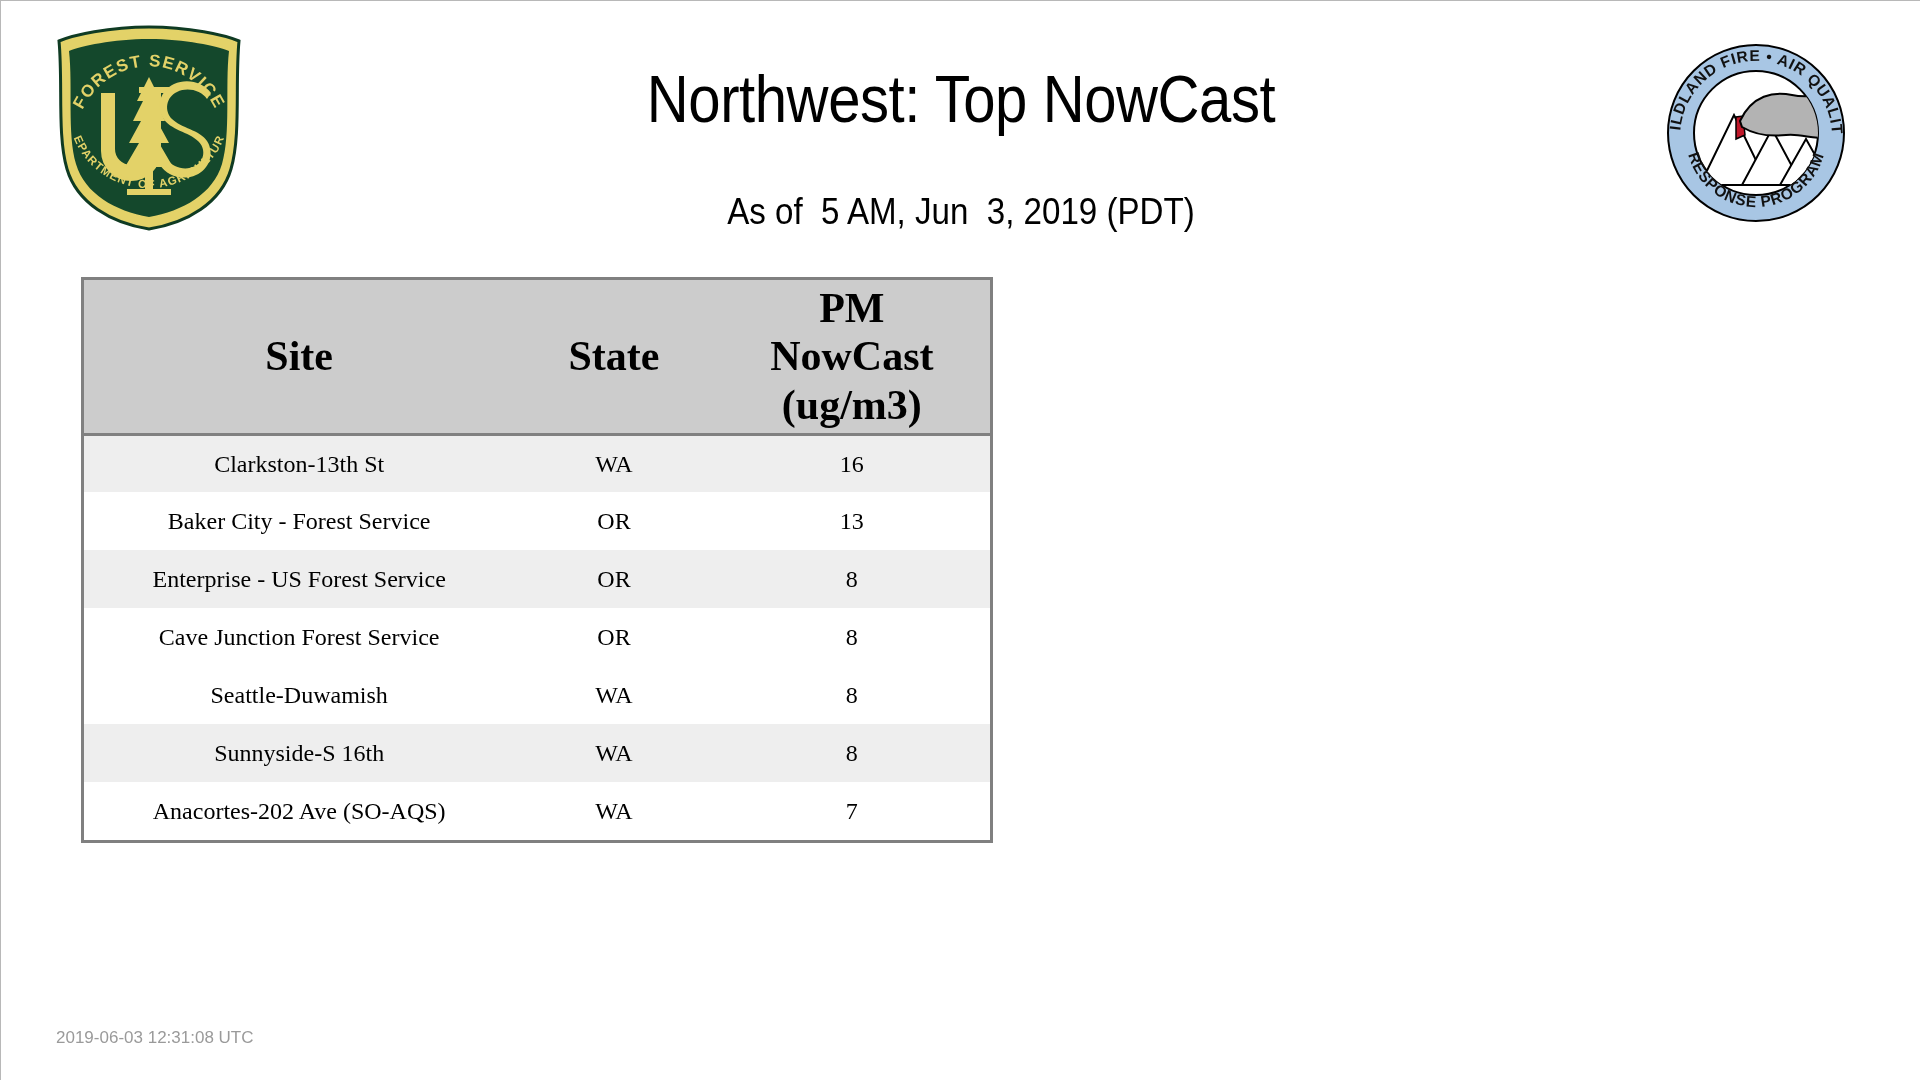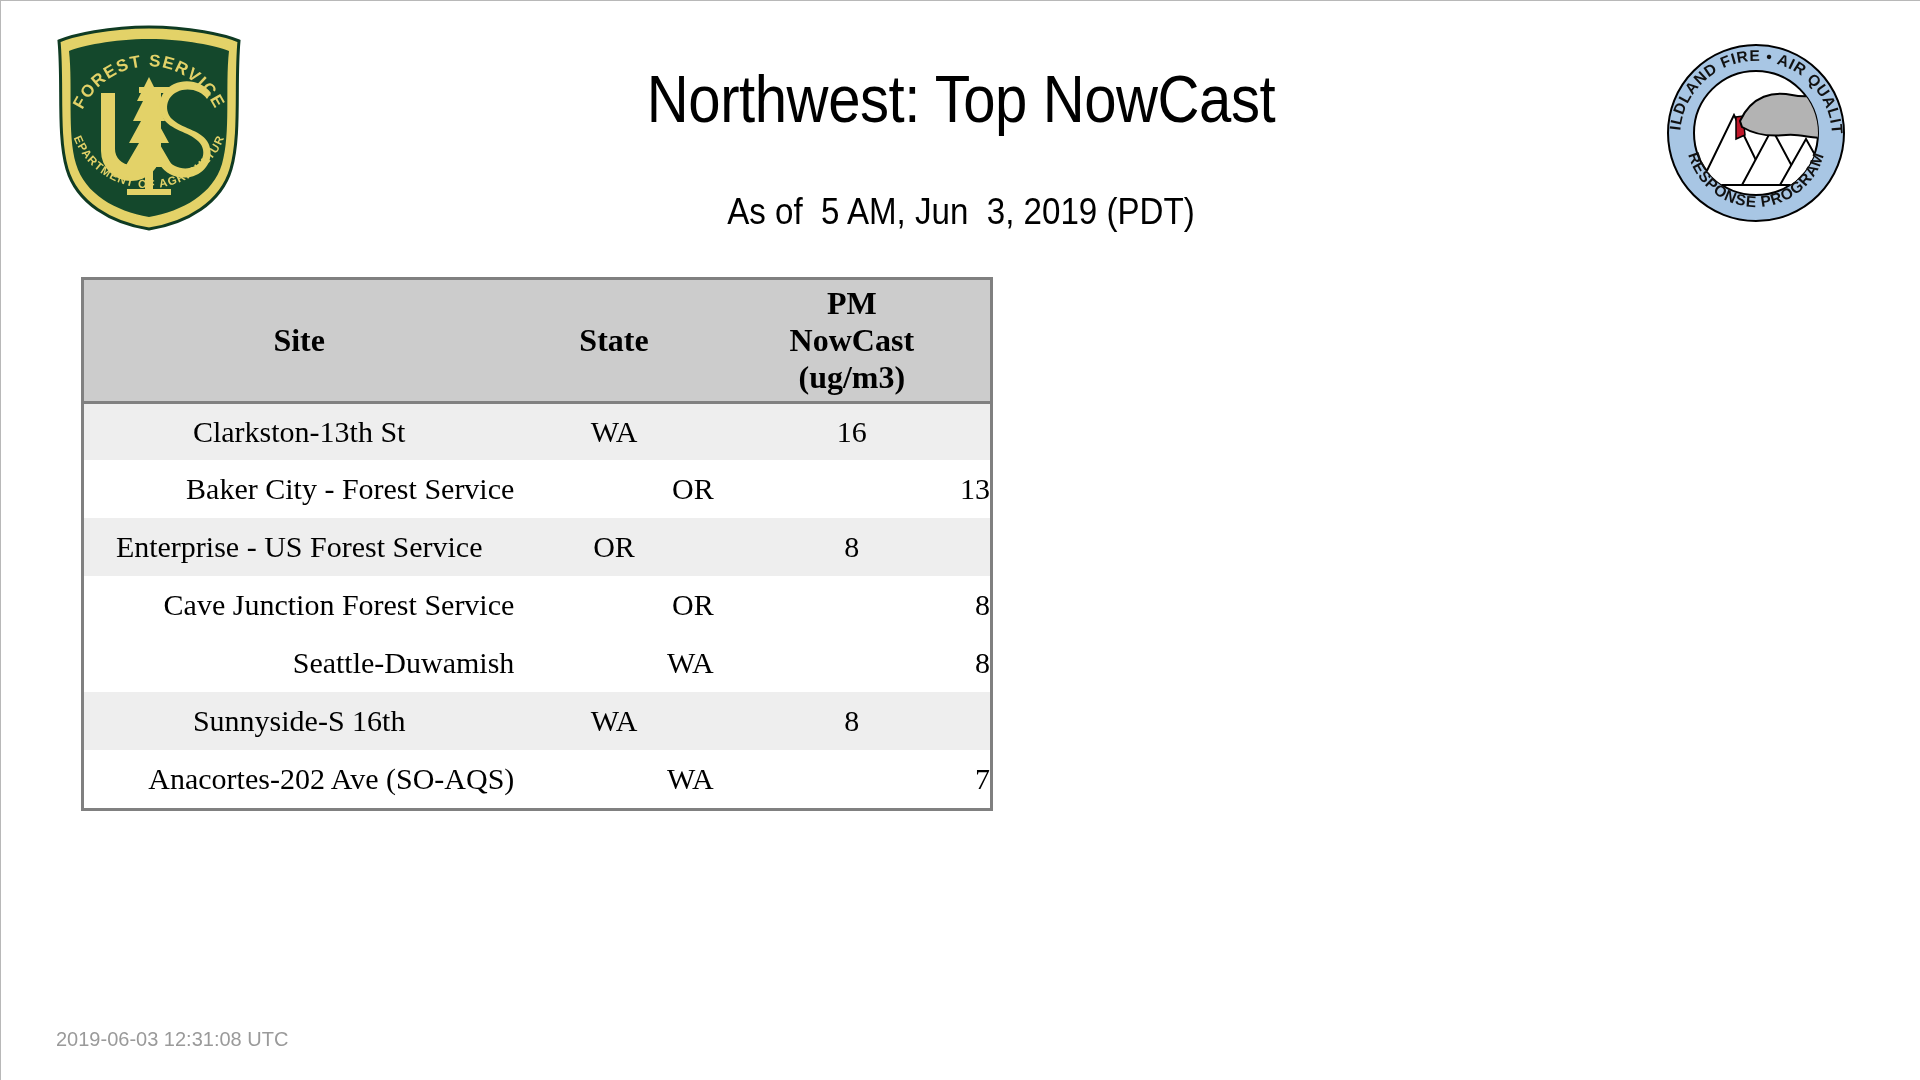--- a/index.html
+++ b/index.html
@@ -71,45 +71,45 @@
   }
   #data-table th, #data-table td {
     font-family:"Liberation Serif", serif;
     color:#000;
     text-align:center;
     vertical-align:middle;
   }
   #data-table thead th {
     background:#cccccc;
     font-weight:bold;
-    font-size:32px;
+    font-size:42px;
     line-height:1.15;
     height:122px;
     padding:4px 0;
     border-bottom:3px solid #808080;
     white-space:pre-line;
   }
   #data-table tbody td {
-    font-size:30px;
+    font-size:24px;
     height:58px;
     padding:0;
     border:0;
   }
   #data-table tbody tr.odd td { background:#eeeeee; }
-  #data-table tbody tr.even td { background:#ffffff;text-align:right; }
+  #data-table tbody tr.even td { background:#ffffff; }
 
   .col-site  { width:47.5%; }
   .col-state { width:22%; }
   .col-pm    { width:30.5%; }
 
   
   #timestamp {
     position:absolute; left:55px; top:1027px;
     font-family:"Liberation Sans", sans-serif;
-    font-size:20px;
+    font-size:17px;
     color:#9a9a9a;
     white-space:pre;
   }
 </style>
 </head>
 <body>
 
 <div id="page">
 
   <div id="fs-logo">

